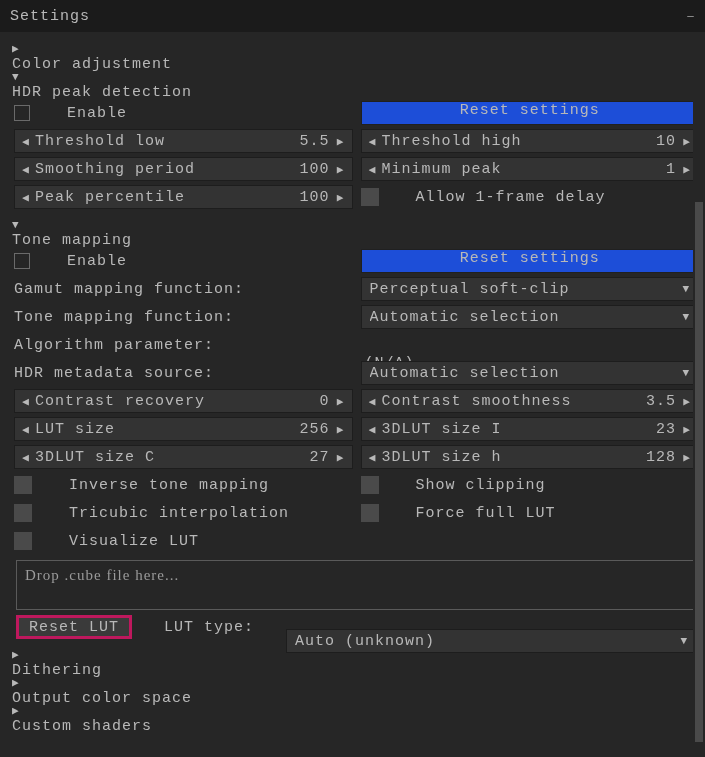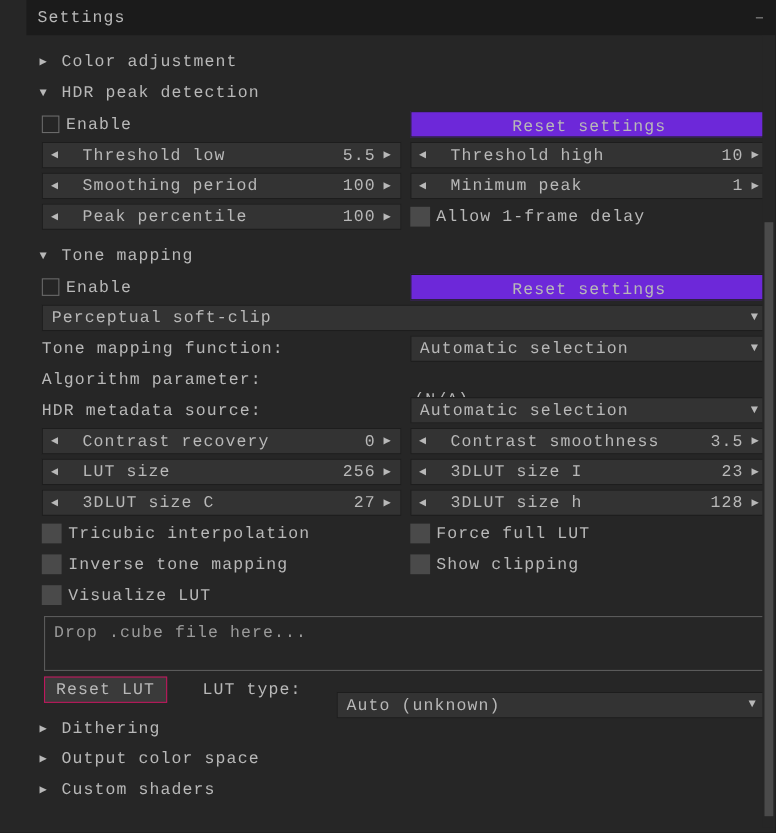--- a/index.html
+++ b/index.html
@@ -10,21 +10,20 @@
     font-family: "Courier New", monospace;
     font-size: 15px;
     color: #b8b8b8;
     overflow: hidden;
   }
   .window {
     width: 705px; height: 757px;
     background: #262626;
     display: flex; flex-direction: column;
     position: relative;
-    padding-left: 24px;
   }
   .titlebar {
     height: 32px;
     background: #1b1b1b;
     display: flex;
     align-items: center;
     padding: 0 10px;
     justify-content: space-between;
   }
   .titlebar-title { color: #b8b8b8; letter-spacing: 1px; }
@@ -41,25 +40,26 @@
     width: 12px; height: 720px;
     background: #262626;
   }
   .scrollbar-thumb {
     position: absolute;
     right: 2px; top: 170px;
     width: 8px; height: 540px;
     background: #4a4a4a;
   }
   .section-header {
-    display: flex; align-items: center;
+    display: flex; align-items: flex-start;
     height: 28px;
     padding-left: 2px;
     letter-spacing: 1px;
     cursor: pointer;
+    flex-direction: column;
   }
   .tri {
     display: inline-block;
     width: 14px; height: 14px;
     margin-right: 6px;
     color: #b8b8b8;
     font-size: 13px;
     line-height: 14px;
   }
   .tri-right::before { content: "▶"; font-size: 11px; }
@@ -81,48 +81,49 @@
     display: flex;
     align-items: center;
     height: 26px;
     min-width: 0;
   }
   .checkbox {
     display: inline-flex;
     align-items: center;
     cursor: pointer;
     letter-spacing: 1px;
+    gap: 31px;
   }
   .checkbox-box {
     width: 16px; height: 16px;
     border: 1px solid #6a6a6a;
     margin-right: 6px;
     background: #262626;
   }
   .checkbox-box.filled {
     background: #4a4a4a;
     border: none;
     width: 18px; height: 18px;
   }
   .btn {
     flex: 1;
     height: 24px;
-    background: #6d28d9;
+    background: #1d4ed8;
     border: 1px solid #202020;
     display: flex;
-    align-items: flex-end;
+    align-items: flex-start;
     justify-content: center;
     letter-spacing: 1px;
     cursor: pointer;
   }
   .btn-sm {
     height: 24px;
     padding: 0 10px;
     background: #3a3a3a;
-    border: 1px solid #be185d;
+    border: 3px solid #be185d;
     display: inline-flex;
     align-items: center;
     justify-content: center;
     letter-spacing: 1px;
     cursor: pointer;
   }
   .slider {
     flex: 1;
     height: 24px;
     background: #333333;
@@ -135,21 +136,21 @@
     min-width: 0;
   }
   .slider .arrow-l, .slider .arrow-r {
     width: 14px;
     font-size: 10px;
     color: #b8b8b8;
     text-align: center;
     cursor: pointer;
     flex-shrink: 0;
   }
-  .slider .label { flex: 1; padding-left: 2px; white-space: nowrap; overflow: hidden; margin-left: 16px; }
+  .slider .label { flex: 1; padding-left: 2px; white-space: nowrap; overflow: hidden; }
   .slider .value { padding-right: 4px; flex-shrink: 0; }
   .label-text {
     letter-spacing: 1px;
     white-space: nowrap;
   }
   .combo {
     flex: 1;
     height: 24px;
     background: #333333;
     border: 1px solid #1d1d1d;
@@ -172,20 +173,21 @@
     margin-top: 36px;
   }
   .dropzone {
     border: 1px solid #5a5a5a;
     background: #262626;
     height: 50px;
     margin: 6px 2px 4px 2px;
     padding: 6px 8px;
     letter-spacing: 1px;
     color: #9a9a9a;
+    font-family: Liberation Serif, serif;
   }
   .lut-row {
     display: flex;
     align-items: center;
     gap: 8px;
     margin: 2px 2px;
     height: 26px;
   }
 </style>
 </head>
@@ -289,20 +291,23 @@
           </label>
         </div>
         <div class="col">
           <div class="btn">
             <span>Reset settings</span>
           </div>
         </div>
       </div>
       <div class="row">
         <div class="col">
+            <span class="label-text">Gamut mapping function:</span>
+          </div>
+        <div class="col">
           <div class="combo">
             <span class="combo-label">Perceptual soft-clip</span>
             <span class="combo-arrow">▼</span>
           </div>
         </div>
       </div>
       <div class="row">
         <div class="col">
             <span class="label-text">Tone mapping function:</span>
           </div>
@@ -383,41 +388,41 @@
             <span class="label">3DLUT size h</span>
             <span class="value">128</span>
             <span class="arrow-r tri-right"></span>
           </div>
         </div>
       </div>
       <div class="row">
         <div class="col">
           <label class="checkbox">
             <span class="checkbox-box filled"></span>
+            <span>Inverse tone mapping</span>
+          </label>
+        </div>
+        <div class="col">
+          <label class="checkbox">
+            <span class="checkbox-box filled"></span>
+            <span>Show clipping</span>
+          </label>
+        </div>
+      </div>
+      <div class="row">
+        <div class="col">
+          <label class="checkbox">
+            <span class="checkbox-box filled"></span>
             <span>Tricubic interpolation</span>
           </label>
         </div>
         <div class="col">
           <label class="checkbox">
             <span class="checkbox-box filled"></span>
             <span>Force full LUT</span>
-          </label>
-        </div>
-      </div>
-      <div class="row">
-        <div class="col">
-          <label class="checkbox">
-            <span class="checkbox-box filled"></span>
-            <span>Inverse tone mapping</span>
-          </label>
-        </div>
-        <div class="col">
-          <label class="checkbox">
-            <span class="checkbox-box filled"></span>
-            <span>Show clipping</span>
           </label>
         </div>
       </div>
       <div class="row">
         <div class="col">
           <label class="checkbox">
             <span class="checkbox-box filled"></span>
             <span>Visualize LUT</span>
           </label>
         </div>

